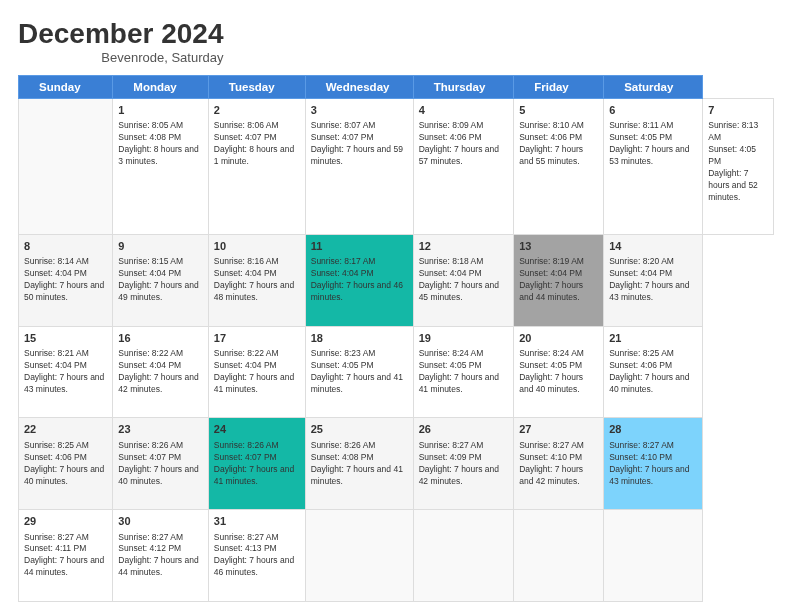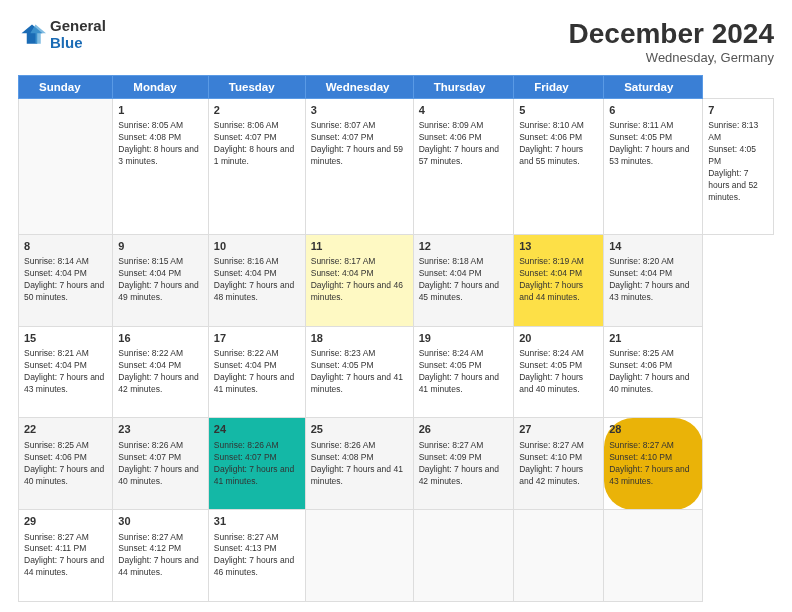--- a/index.html
+++ b/index.html
@@ -99,33 +99,23 @@
     }
     td.cell-empty {
       background: #f9f9f9;
     }
   </style>
 </head>
 <body>
 
 <div class="page">
   <div class="header">
-    <div class="logo">
-      <svg class="logo-icon" viewBox="0 0 32 32">
-        <polygon points="16,4 28,14 22,14 22,26 10,26 10,14 4,14" fill="#1a6bb5"></polygon>
-        <polygon points="20,4 32,14 26,14 26,26 20,26 20,14 14,14" fill="#4a9fd5" opacity="0.7"></polygon>
-      </svg>
-      <div class="logo-text">
-        <span class="logo-general">General</span>
-        <span class="logo-blue">Blue</span>
-      </div>
-    </div>
     <div class="title-section">
       <div class="month-title">December 2024</div>
-      <div class="location">Wednesday, Germany</div>
+      <div class="location">Bevenrode, Saturday</div>
     </div>
   </div>
 
   <table class="calendar-table">
     <thead>
       <tr>
         <th>Sunday</th>
         <th>Monday</th>
         <th>Tuesday</th>
         <th>Wednesday</th>
@@ -192,33 +182,33 @@
             <div>Sunrise: 8:15 AM</div>
             <div>Sunset: 4:04 PM</div>
             <div>Daylight: 7 hours and 49 minutes.</div>
           </td>
           <td style="background-color: rgb(245, 245, 245);">
             <span class="day-number">10</span>
             <div>Sunrise: 8:16 AM</div>
             <div>Sunset: 4:04 PM</div>
             <div>Daylight: 7 hours and 48 minutes.</div>
           </td>
-          <td style="background-color: #fef9c3;">
+          <td style="background-color: #14b8a6;">
             <span class="day-number">11</span>
             <div>Sunrise: 8:17 AM</div>
             <div>Sunset: 4:04 PM</div>
             <div>Daylight: 7 hours and 46 minutes.</div>
           </td>
           <td style="background-color: rgb(245, 245, 245);">
             <span class="day-number">12</span>
             <div>Sunrise: 8:18 AM</div>
             <div>Sunset: 4:04 PM</div>
             <div>Daylight: 7 hours and 45 minutes.</div>
           </td>
-          <td style="background-color: #fde047;">
+          <td style="background-color: #a3a3a3;">
             <span class="day-number">13</span>
             <div>Sunrise: 8:19 AM</div>
             <div>Sunset: 4:04 PM</div>
             <div>Daylight: 7 hours and 44 minutes.</div>
           </td>
           <td style="background-color: rgb(245, 245, 245);">
             <span class="day-number">14</span>
             <div>Sunrise: 8:20 AM</div>
             <div>Sunset: 4:04 PM</div>
             <div>Daylight: 7 hours and 43 minutes.</div>
@@ -298,21 +288,21 @@
             <div>Sunrise: 8:27 AM</div>
             <div>Sunset: 4:09 PM</div>
             <div>Daylight: 7 hours and 42 minutes.</div>
           </td>
           <td style="background-color: rgb(245, 245, 245);">
             <span class="day-number">27</span>
             <div>Sunrise: 8:27 AM</div>
             <div>Sunset: 4:10 PM</div>
             <div>Daylight: 7 hours and 42 minutes.</div>
           </td>
-          <td style="background-color: #eab308; border-radius: 29px;">
+          <td style="background-color: #7dd3fc;">
             <span class="day-number">28</span>
             <div>Sunrise: 8:27 AM</div>
             <div>Sunset: 4:10 PM</div>
             <div>Daylight: 7 hours and 43 minutes.</div>
           </td>
         </tr>
         <tr>
           <td>
             <span class="day-number">29</span>
             <div>Sunrise: 8:27 AM</div>

